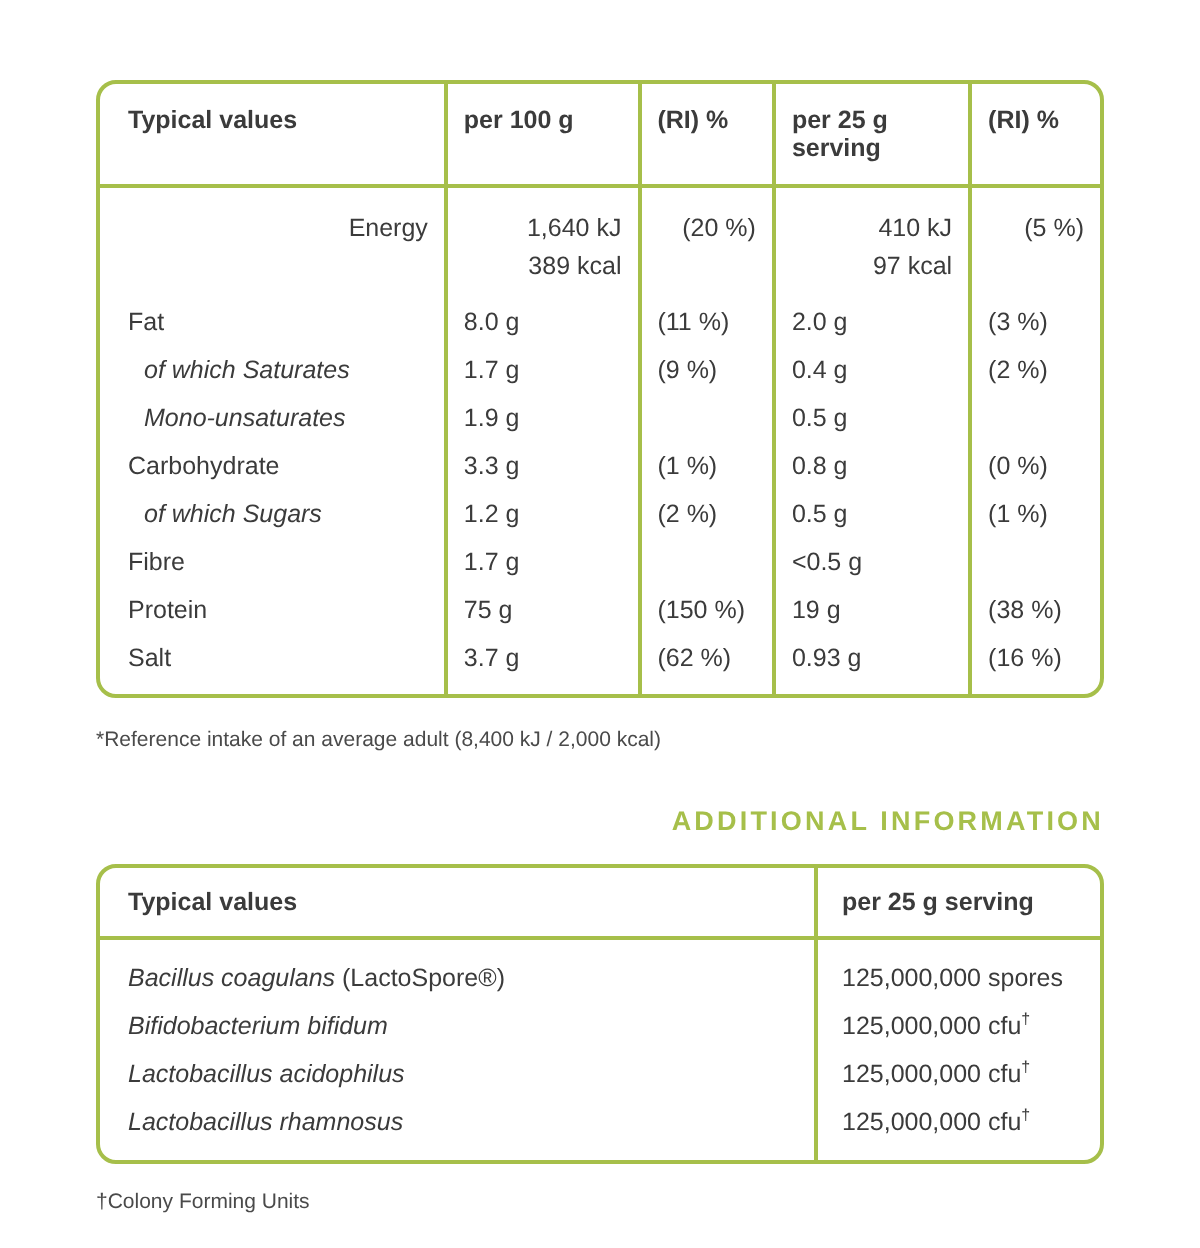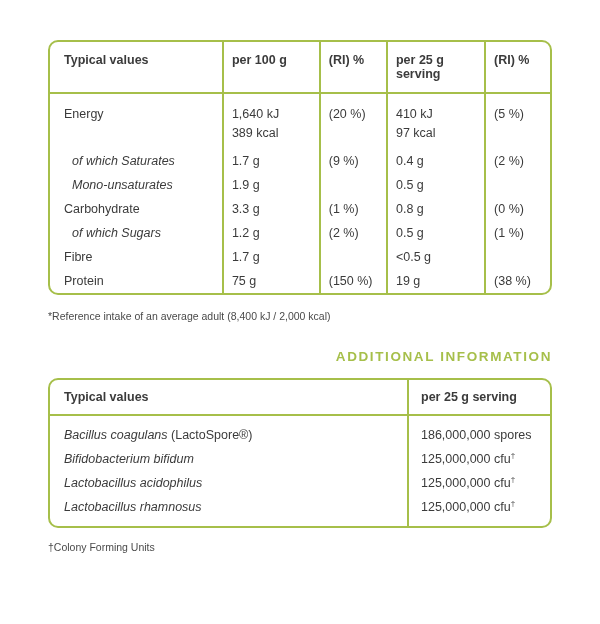--- a/index.html
+++ b/index.html
@@ -64,20 +64,21 @@
   table.nut td.c2, table.nut td.c3, table.nut td.c4, table.nut td.c5 {
     border-left: 2px solid #a6bf4a;
   }
   table.nut td.sub {
     padding-left: 22px;
     font-style: italic;
   }
   .cellline {
     display: block;
     line-height: 1.55;
+    text-align: right;
   }
 
   
   .footnote {
     font-size: 10.5px;
     color: #4a4a4a;
     margin-top: 14px;
     line-height: 1.4;
   }
 
@@ -163,20 +164,27 @@
           <td class="c4">
             <span class="cellline">410 kJ</span>
             <span class="cellline">97 kcal</span>
           </td>
           <td class="c5">
             <span class="cellline">(5 %)</span>
             <span class="cellline"></span>
           </td>
         </tr>
         <tr>
+          <td class="c1">Fat</td>
+          <td class="c2">8.0 g</td>
+          <td class="c3">(11 %)</td>
+          <td class="c4">2.0 g</td>
+          <td class="c5">(3 %)</td>
+        </tr>
+        <tr>
           <td class="c1 sub">of which Saturates</td>
           <td class="c2">1.7 g</td>
           <td class="c3">(9 %)</td>
           <td class="c4">0.4 g</td>
           <td class="c5">(2 %)</td>
         </tr>
         <tr>
           <td class="c1 sub">Mono-unsaturates</td>
           <td class="c2">1.9 g</td>
           <td class="c3"></td>
@@ -204,40 +212,47 @@
           <td class="c4">&lt;0.5 g</td>
           <td class="c5"></td>
         </tr>
         <tr>
           <td class="c1">Protein</td>
           <td class="c2">75 g</td>
           <td class="c3">(150 %)</td>
           <td class="c4">19 g</td>
           <td class="c5">(38 %)</td>
         </tr>
+        <tr class="last">
+          <td class="c1">Salt</td>
+          <td class="c2">3.7 g</td>
+          <td class="c3">(62 %)</td>
+          <td class="c4">0.93 g</td>
+          <td class="c5">(16 %)</td>
+        </tr>
       </tbody>
     </table>
   </div>
 
   <div class="footnote">*Reference intake of an average adult (8,400 kJ / 2,000 kcal)</div>
 
   <div class="section-heading">ADDITIONAL INFORMATION</div>
 
   <div class="add-table-wrap">
     <table class="addi">
       <thead>
         <tr>
           <th class="a1">Typical values</th>
           <th class="a2">per 25 g serving</th>
         </tr>
       </thead>
       <tbody>
         <tr class="first">
           <td class="a1"><span class="ital">Bacillus coagulans</span><span> (LactoSpore®)</span></td>
-          <td class="a2"><span>186,000,000 spores</span></td>
+          <td class="a2"><span>125,000,000 spores</span></td>
         </tr>
         <tr>
           <td class="a1"><span class="ital">Bifidobacterium bifidum</span><span></span></td>
           <td class="a2"><span>125,000,000 cfu</span><sup>†</sup></td>
         </tr>
         <tr>
           <td class="a1"><span class="ital">Lactobacillus acidophilus</span><span></span></td>
           <td class="a2"><span>125,000,000 cfu</span><sup>†</sup></td>
         </tr>
         <tr class="last">

